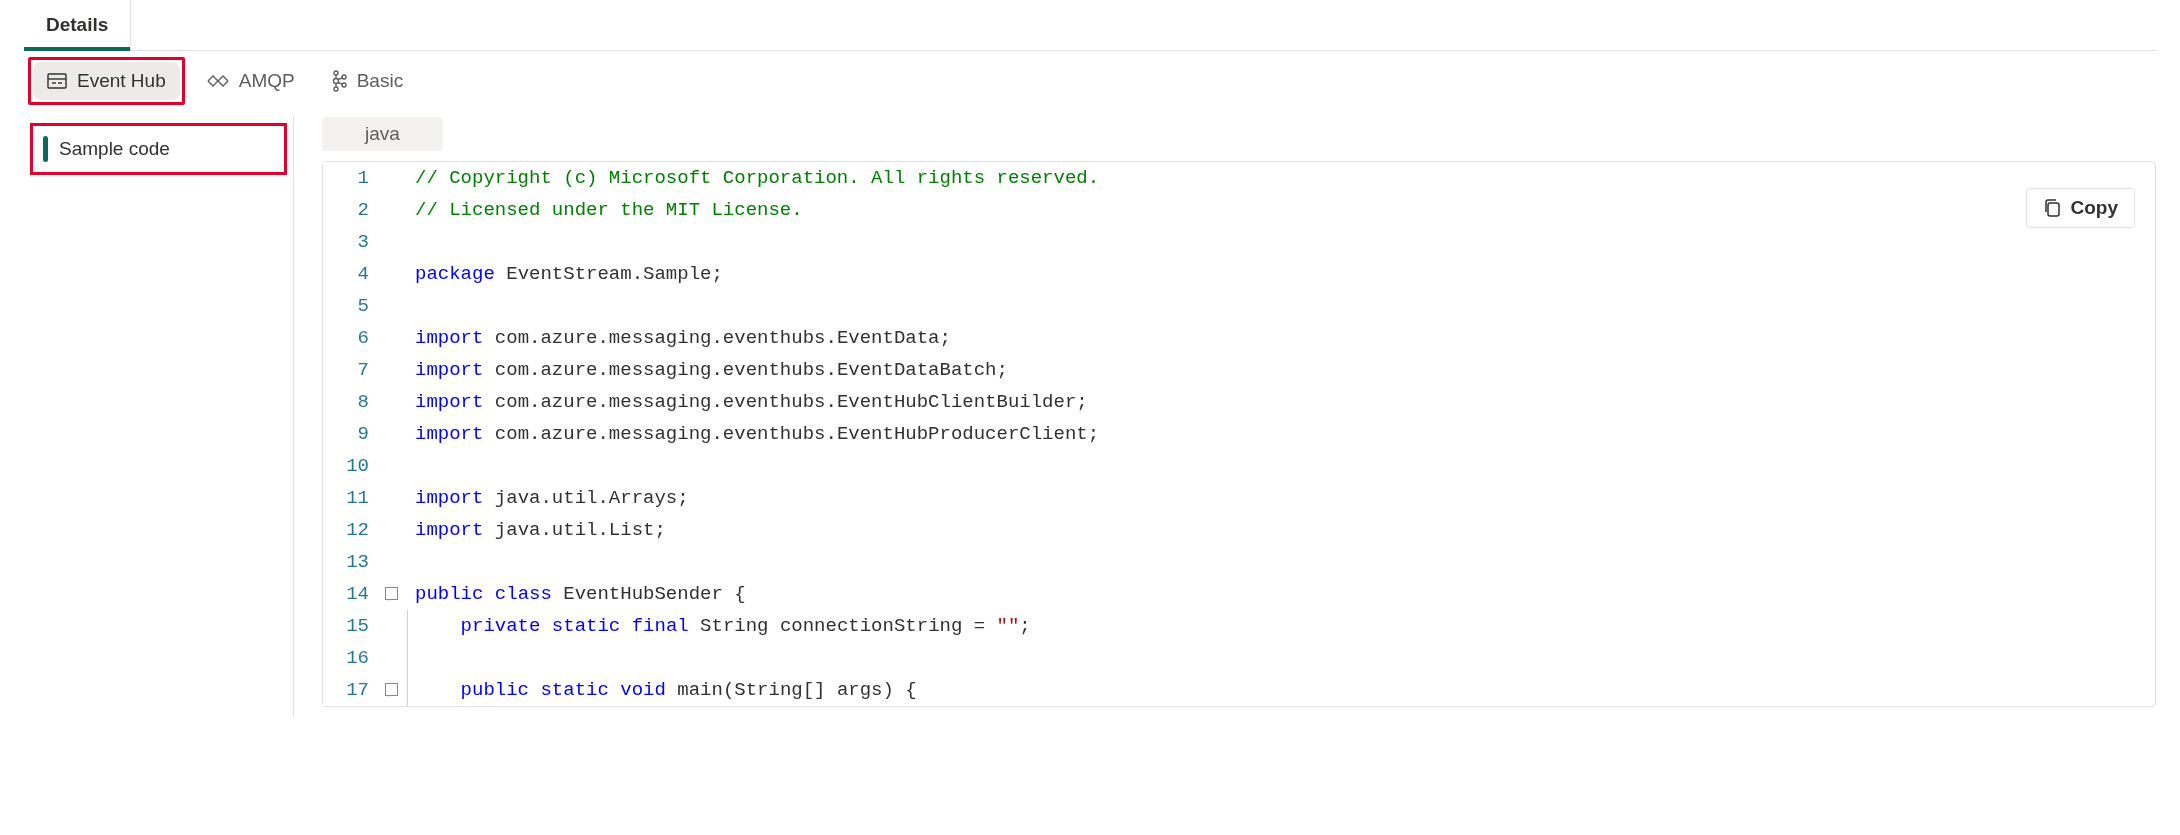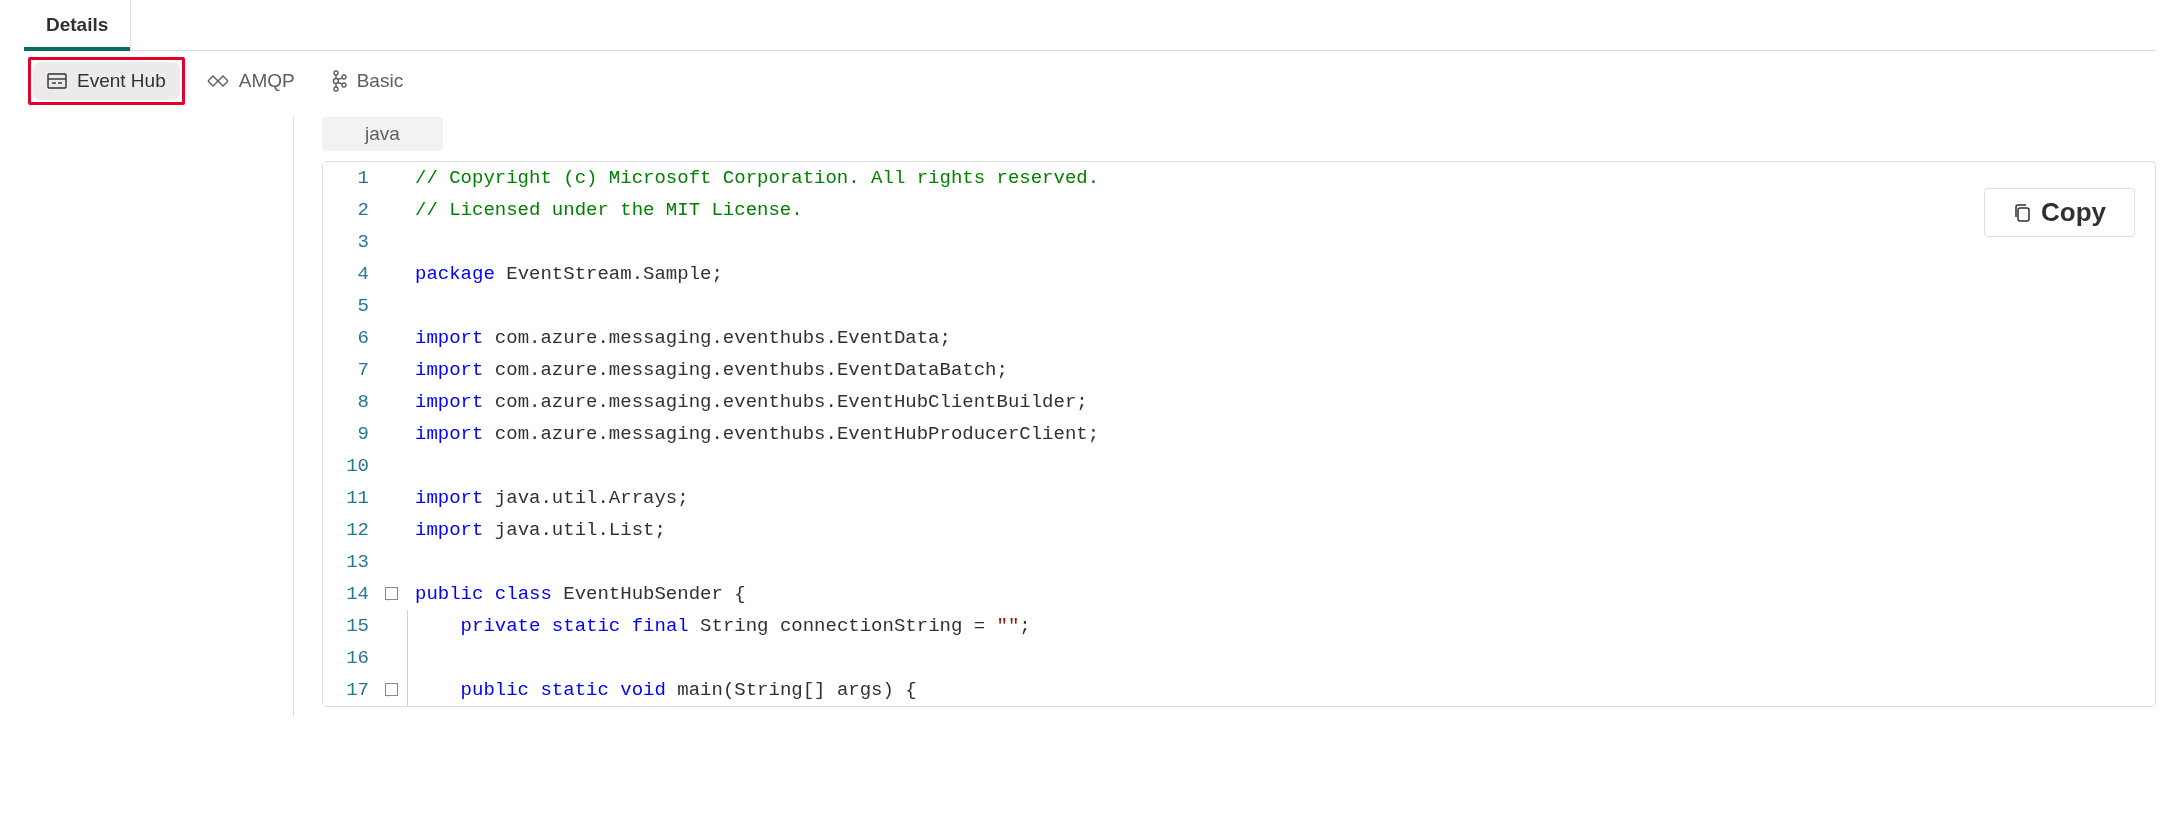--- a/index.html
+++ b/index.html
@@ -137,25 +137,25 @@
     border-radius: 4px;
     background: var(--code-bg);
   }
   .copy-btn {
     position: absolute;
     top: 26px;
     right: 20px;
     background:#fff;
     border:1px solid var(--border);
     border-radius:4px;
-    padding: 8px 28px;
+    padding: 8px 16px;
     display:inline-flex;
     align-items:center;
     gap:10px;
-    font-size: 26px;
+    font-size: 19px;
     font-weight:600;
     cursor:pointer;
     color: var(--text);
   }
 
   .code {
     font-family: "Consolas","Courier New",monospace;
     font-size: 19px;
     line-height: 32px;
     display: grid;
@@ -249,20 +249,25 @@
         <line x1="7" y1="9.5" x2="11.3" y2="7.8"></line>
         <line x1="7" y1="12.5" x2="11.3" y2="14.2"></line>
       </svg>
       <span>Basic</span>
     </span>
   </div>
 
   <div class="body-row">
 
     <div class="sidebar">
+      <div class="side-highlight">
+        <div class="side-item active">
+          <span>Sample code</span>
+        </div>
+      </div>
     </div>
 
     <div class="main">
 
       <div class="lang-badge">
         <span>java</span>
       </div>
 
       <div class="code-wrap">
 

